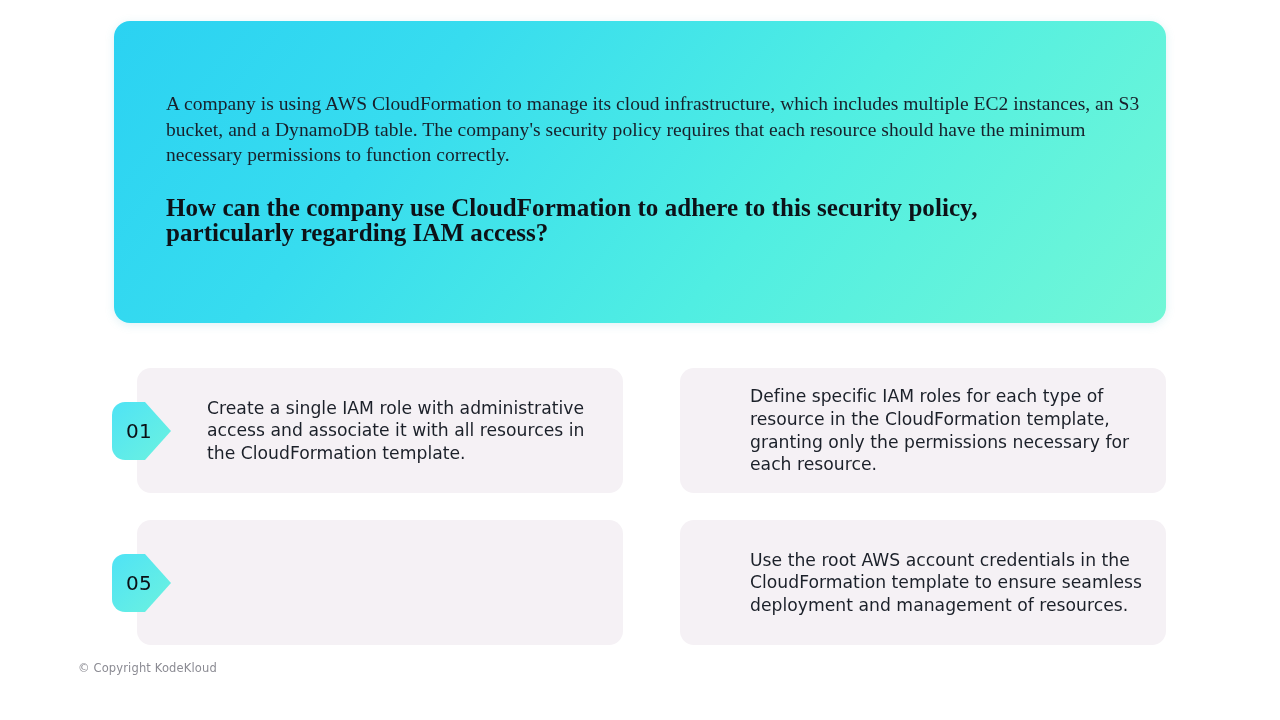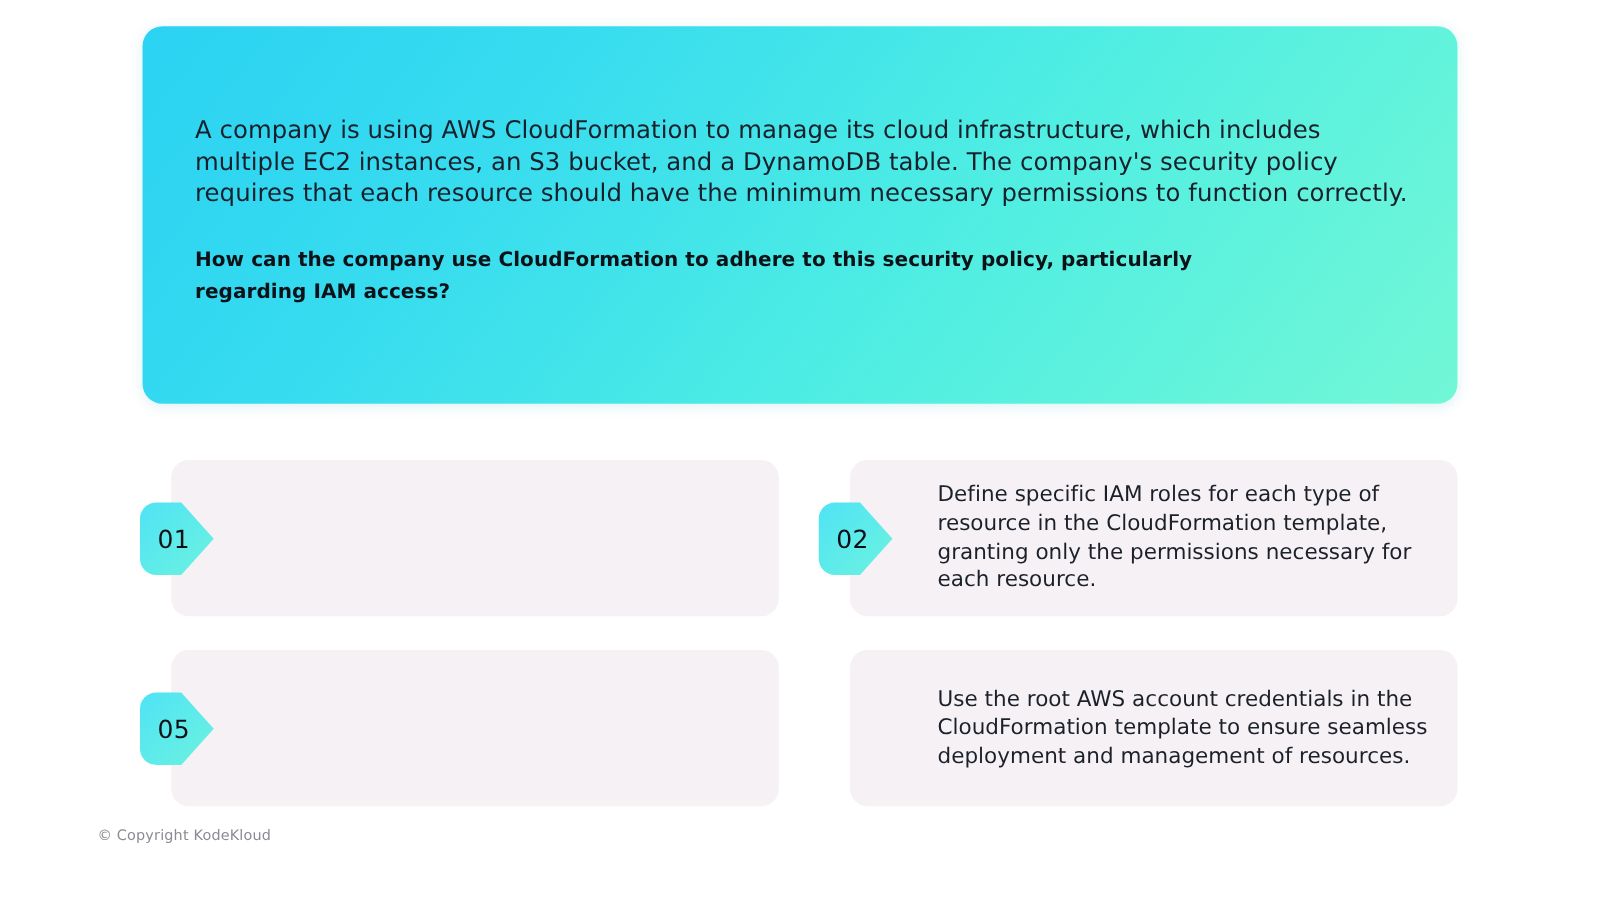--- a/index.html
+++ b/index.html
@@ -29,34 +29,35 @@
     top: 21px;
     width: 1052px;
     height: 302px;
     border-radius: 16px;
     background: linear-gradient(128deg, #2BD2F2 0%, #37DCEF 28%, #50EEE2 62%, #72F7D6 100%);
     box-shadow: 0 2px 10px rgba(80,180,200,0.18);
     overflow: hidden;
   }
   .banner-inner {
     position: absolute;
-    left: 42px;
+    left: 52px;
     top: 70px;
     width: 985px;
+    font-family: Liberation Serif, serif;
   }
   .q-intro {
     font-size: 19.5px;
     line-height: 25.6px;
     color: #18202b;
     letter-spacing: 0.05px;
     margin: 0;
     font-weight: 400;
   }
   .q-prompt {
-    font-size: 16px;
+    font-size: 25px;
     line-height: 25.6px;
     color: #0d1218;
     font-weight: 700;
     margin: 27px 0 0 0;
     letter-spacing: 0.05px;
     max-width: 880px;
   }
 
   
   .options {
@@ -148,35 +149,24 @@
           <defs>
             <linearGradient id="g1" x1="0" y1="0" x2="1" y2="1">
               <stop offset="0%" stop-color="#4FE3F5"></stop>
               <stop offset="100%" stop-color="#6CF2DF"></stop>
             </linearGradient>
           </defs>
           <path d="M14 5 H34 L60 34 L34 63 H14 A13 13 0 0 1 1 50 V18 A13 13 0 0 1 14 5 Z" fill="url(#g1)"></path>
         </svg>
         <span class="badge-num">01</span>
       </div>
+      <div class="option-text">Create a single IAM role with administrative access and associate it with all resources in the CloudFormation template.</div>
     </div>
 
     <div class="option">
-      <div class="badge">
-        <svg viewBox="0 0 62 68" xmlns="http://www.w3.org/2000/svg" aria-hidden="true">
-          <defs>
-            <linearGradient id="g2" x1="0" y1="0" x2="1" y2="1">
-              <stop offset="0%" stop-color="#4FE3F5"></stop>
-              <stop offset="100%" stop-color="#6CF2DF"></stop>
-            </linearGradient>
-          </defs>
-          <path d="M14 5 H34 L60 34 L34 63 H14 A13 13 0 0 1 1 50 V18 A13 13 0 0 1 14 5 Z" fill="url(#g2)"></path>
-        </svg>
-        <span class="badge-num">02</span>
-      </div>
       <div class="option-text">Define specific IAM roles for each type of resource in the CloudFormation template, granting only the permissions necessary for each resource.</div>
     </div>
 
     <div class="option">
       <div class="badge">
         <svg viewBox="0 0 62 68" xmlns="http://www.w3.org/2000/svg" aria-hidden="true">
           <defs>
             <linearGradient id="g3" x1="0" y1="0" x2="1" y2="1">
               <stop offset="0%" stop-color="#4FE3F5"></stop>
               <stop offset="100%" stop-color="#6CF2DF"></stop>

